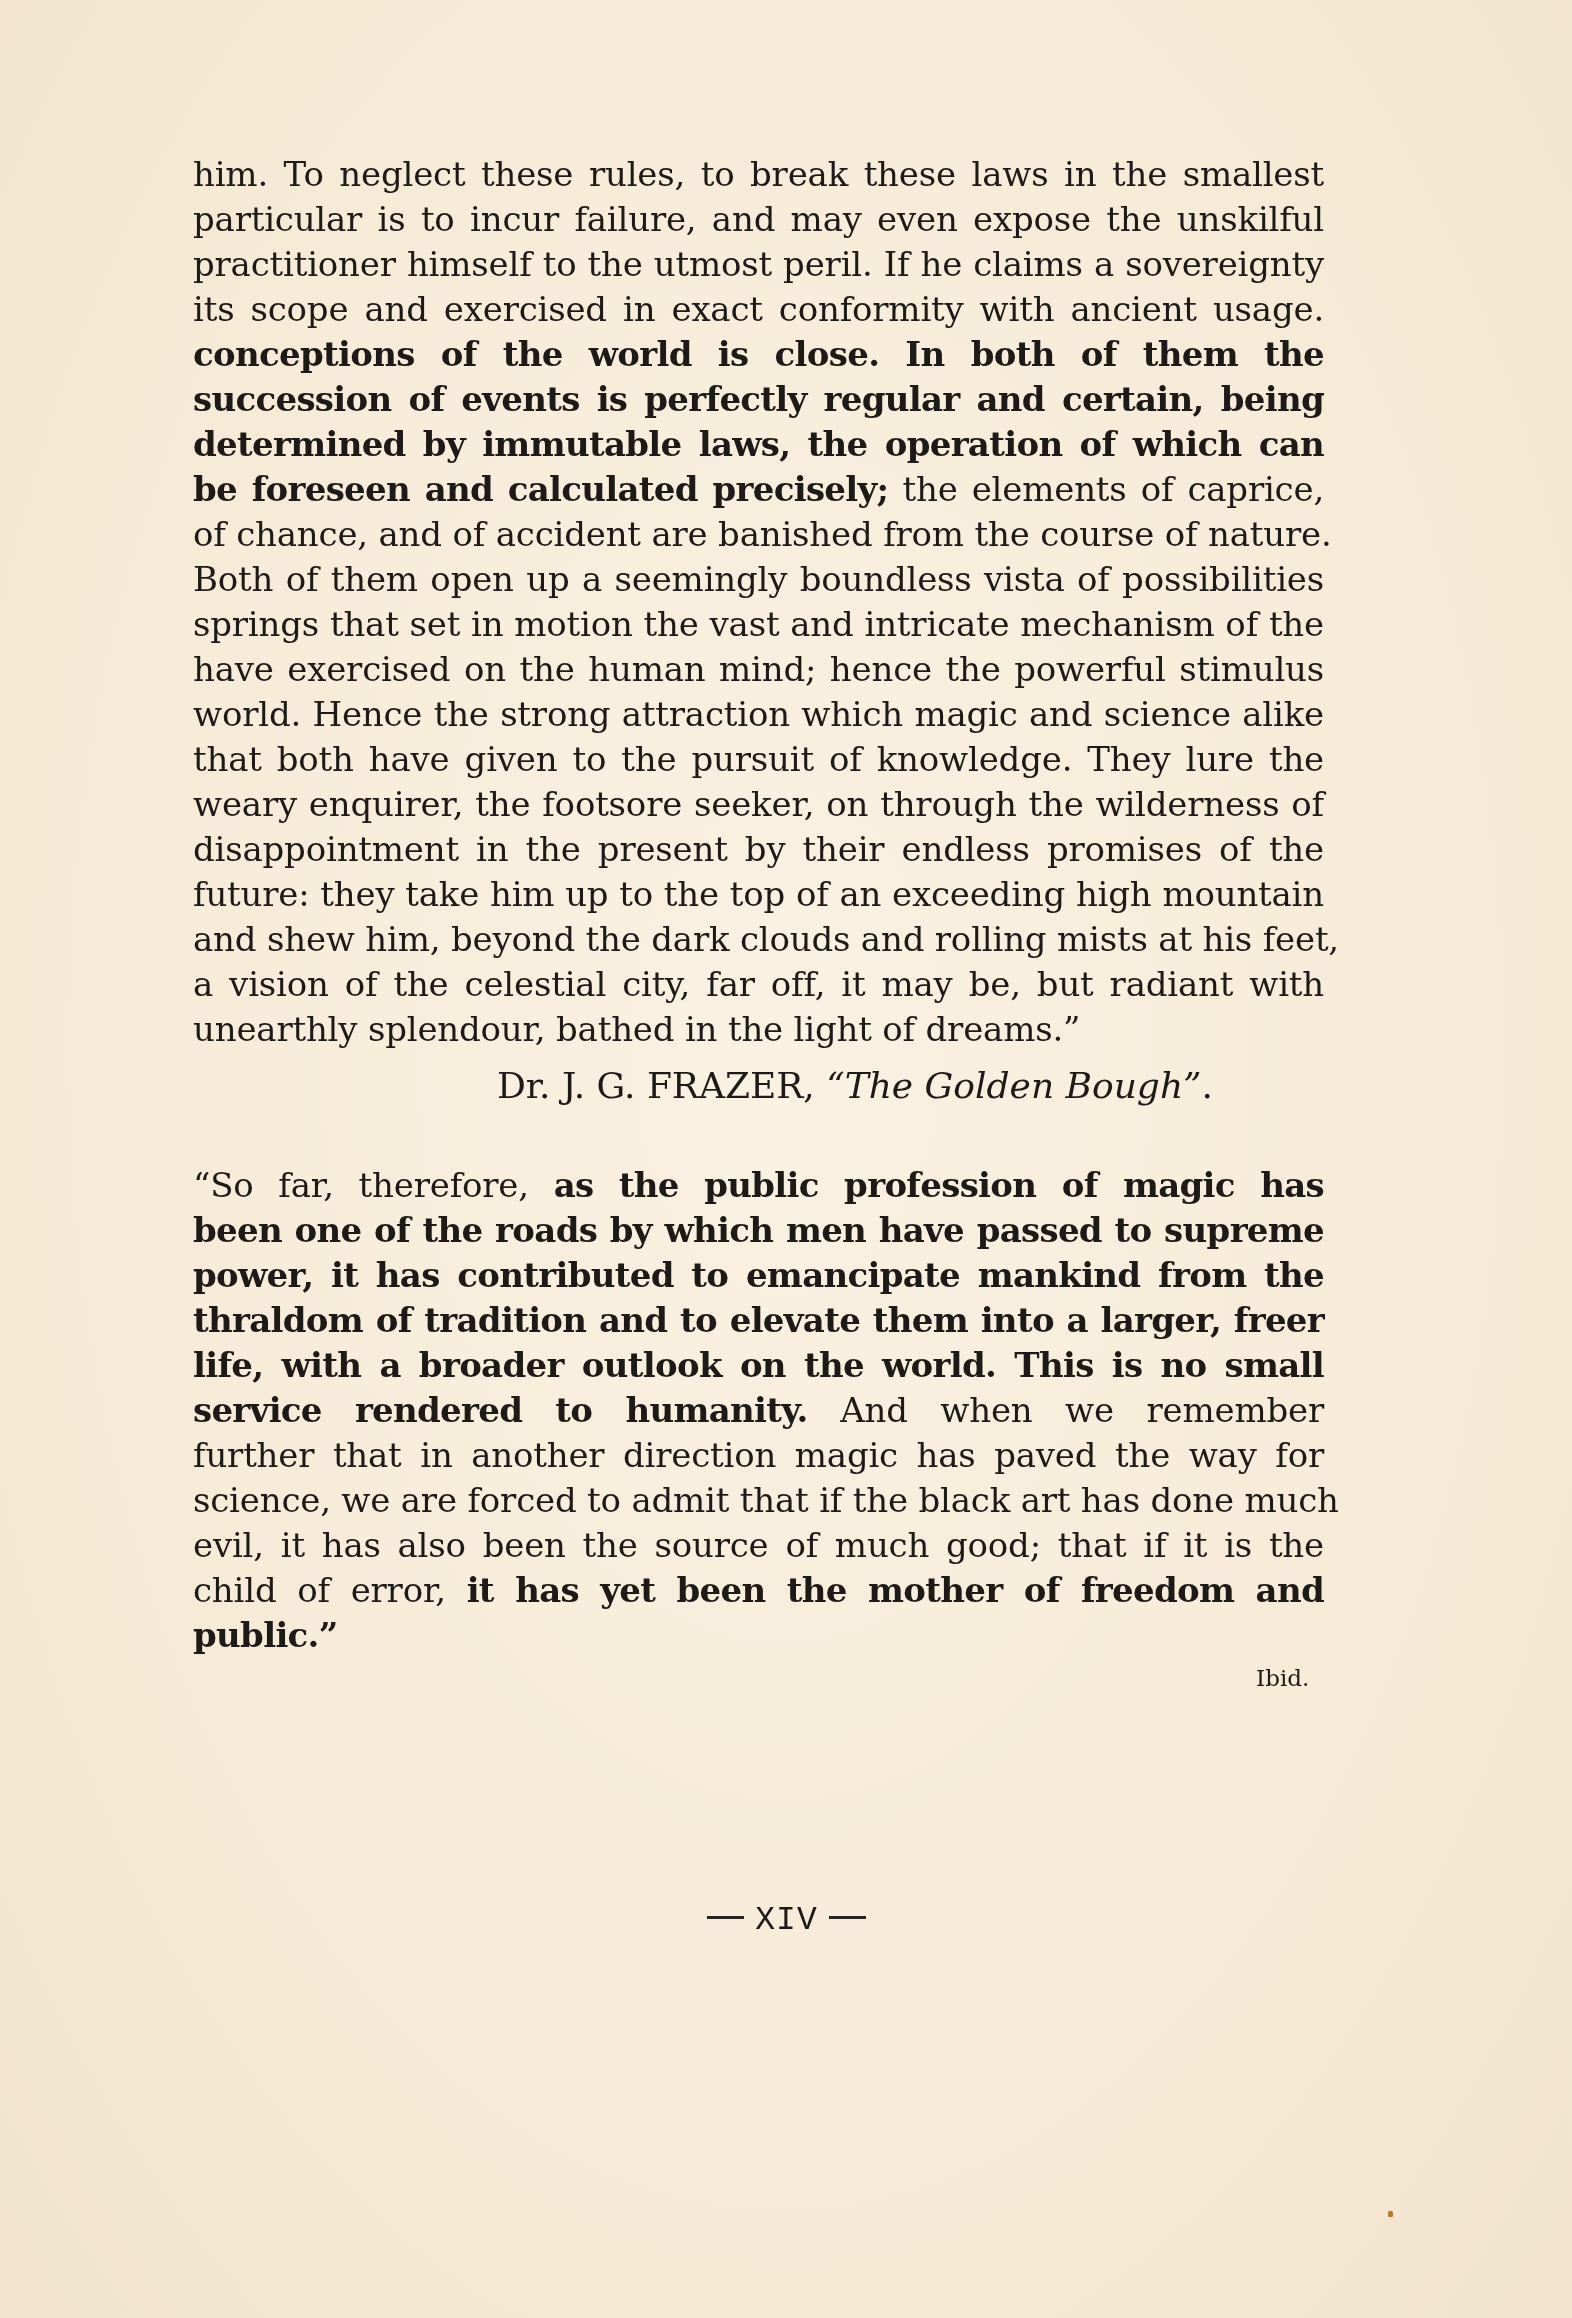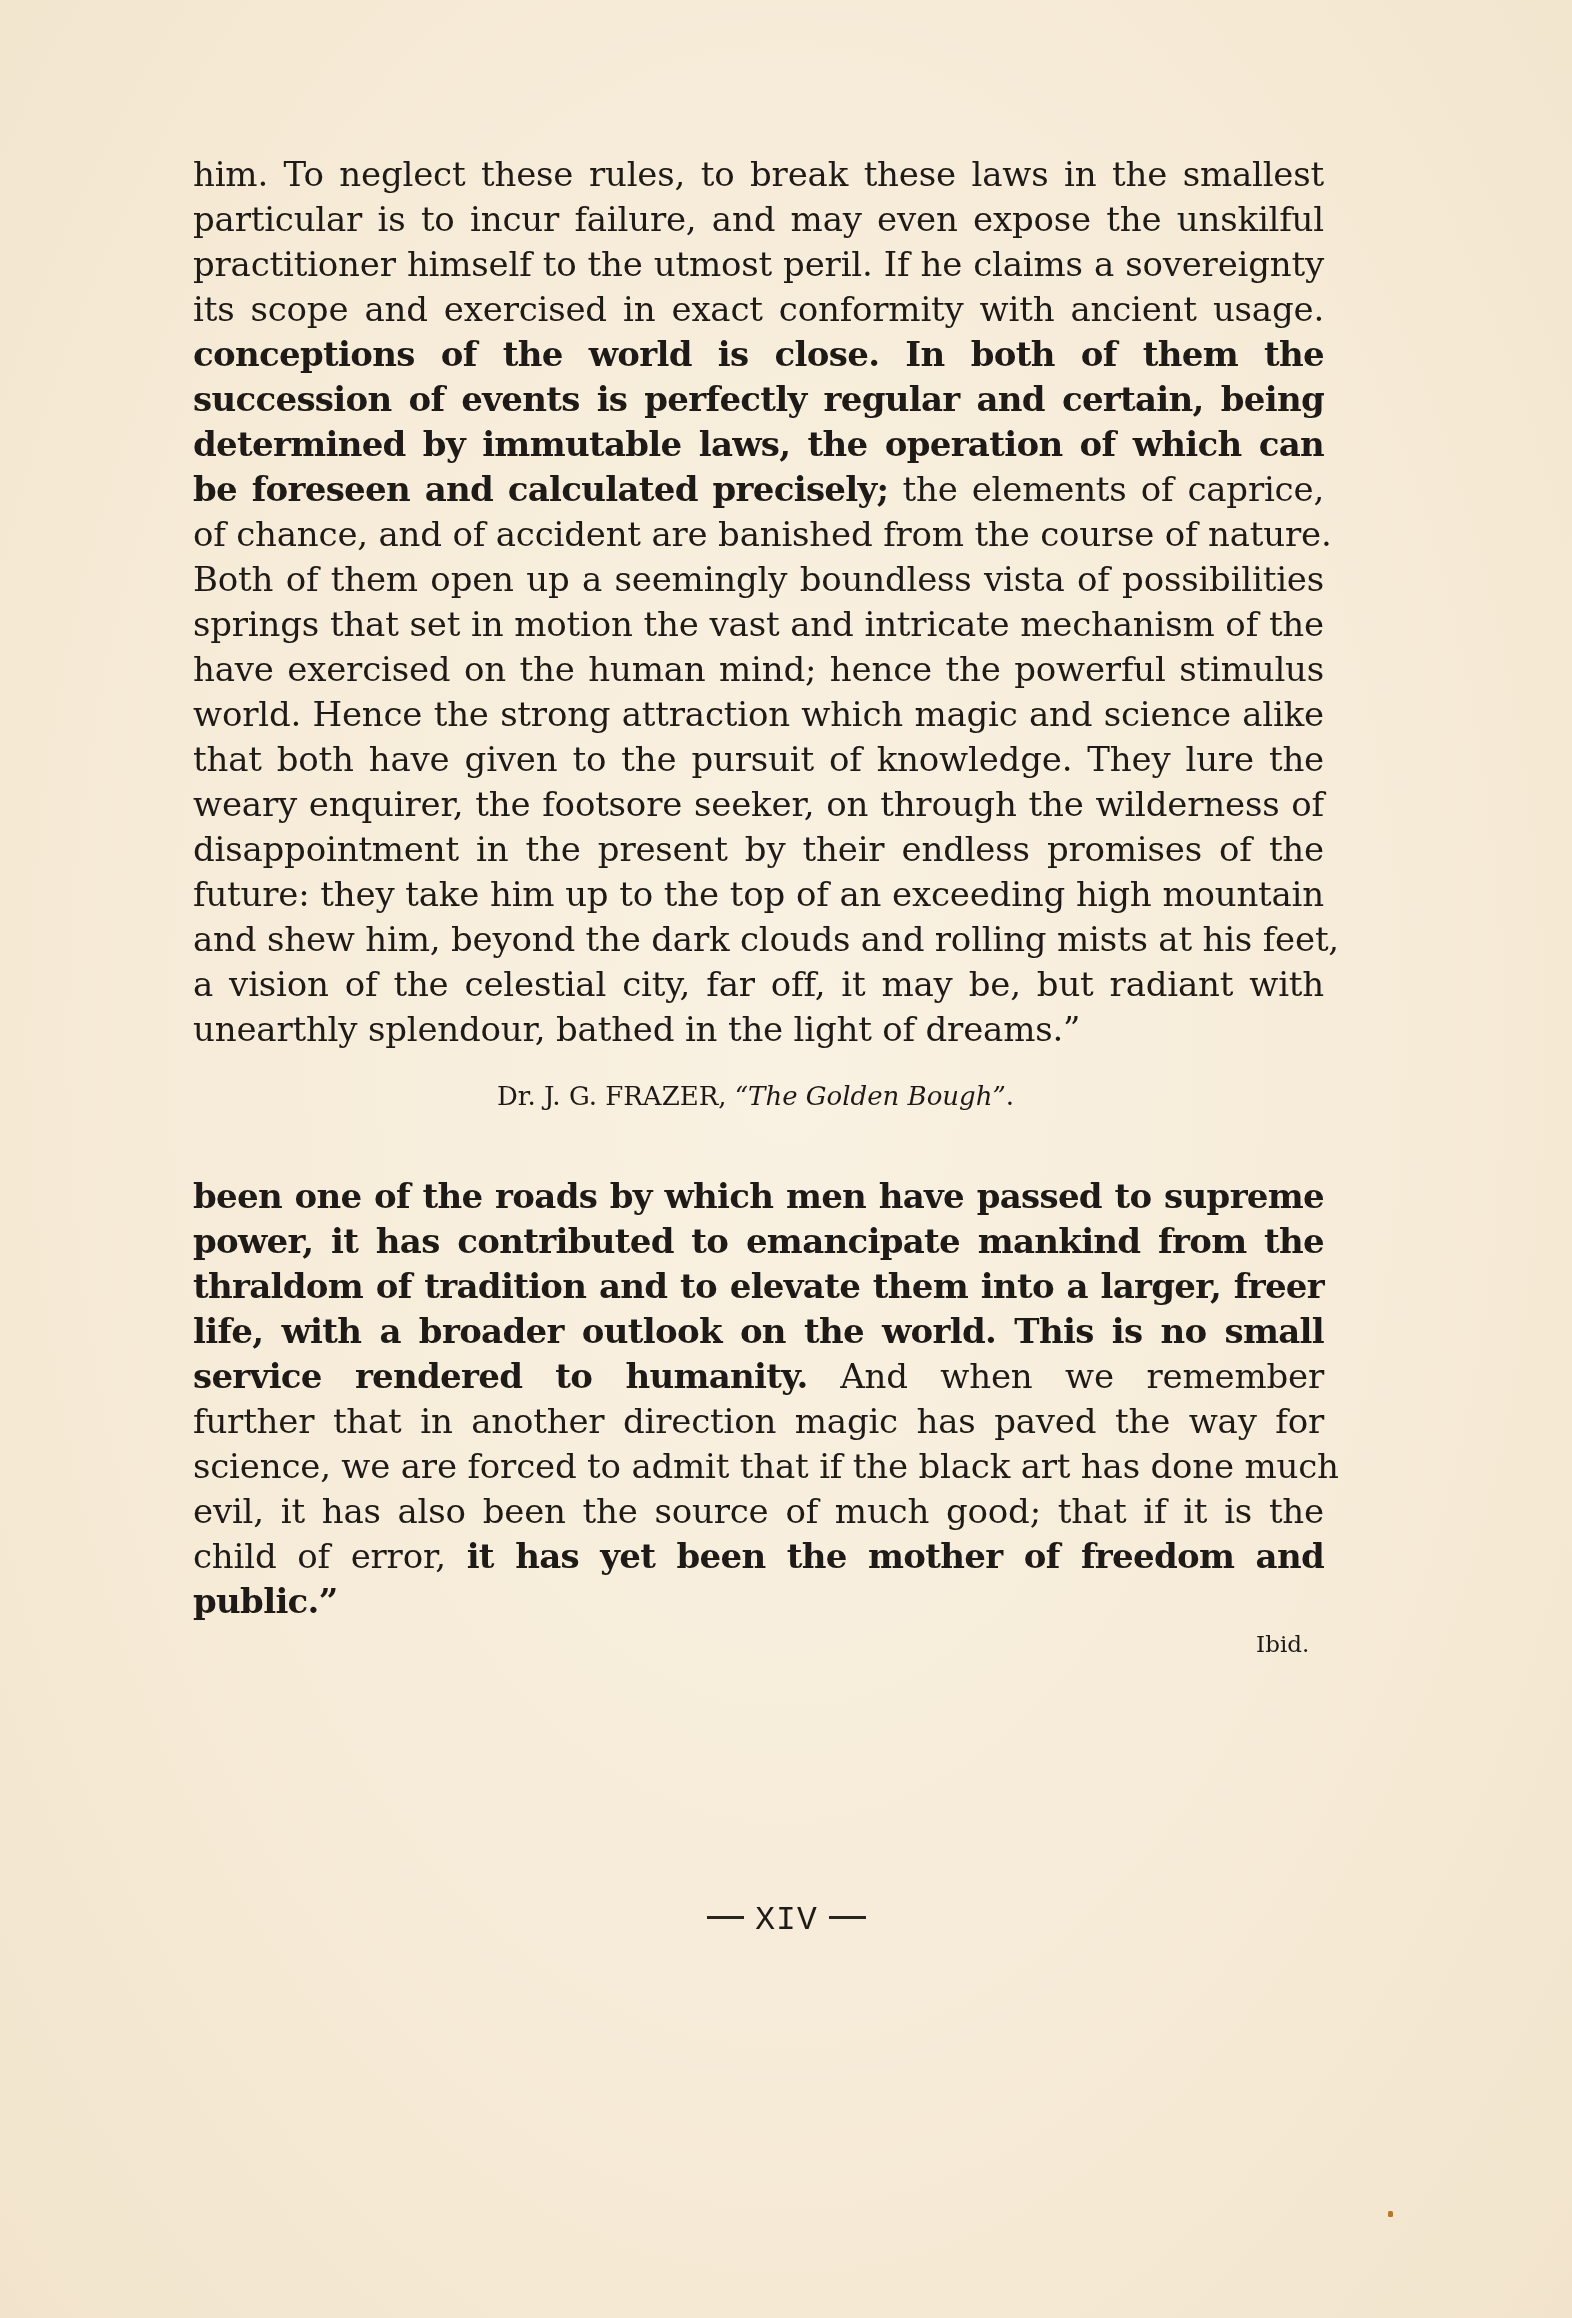--- a/index.html
+++ b/index.html
@@ -37,23 +37,23 @@
     height: 45px;
   }
   .line.last {
     text-align-last: left;
   }
   .b {
     font-weight: bold;
     letter-spacing: -0.7px;
   }
   .attribution {
-    font-size: 26px;
+    font-size: 36px;
     line-height: 45px;
-    margin-top: 22px;
+    margin-top: 11px;
     padding-left: 304px;
     white-space: nowrap;
   }
   .attribution .title {
     font-style: italic;
   }
   .para2 {
     margin-top: 55px;
   }
   .ibid {
@@ -115,20 +115,21 @@
       <span class="line"><span>future: they take him up to the top of an exceeding high mountain</span></span>
       <span class="line"><span>and shew him, beyond the dark clouds and rolling mists at his feet,</span></span>
       <span class="line"><span>a vision of the celestial city, far off, it may be, but radiant with</span></span>
       <span class="line last"><span>unearthly splendour, bathed in the light of dreams.”</span></span>
     </div>
   <div class="attribution">
     <span>Dr. J. G. FRAZER, </span><span class="title">“The Golden Bough”</span><span>.</span>
   </div>
 
   <div class="para para2" id="q2">
+      <span class="line"><span>“So far, therefore, </span><span class="b">as the public profession of magic has</span></span>
       <span class="line"><span class="b">been one of the roads by which men have passed to supreme</span></span>
       <span class="line"><span class="b">power, it has contributed to emancipate mankind from the</span></span>
       <span class="line"><span class="b">thraldom of tradition and to elevate them into a larger, freer</span></span>
       <span class="line"><span class="b">life, with a broader outlook on the world.  This is no small</span></span>
       <span class="line"><span class="b">service rendered to humanity.</span><span>  And when we remember</span></span>
       <span class="line"><span>further that in another direction magic has paved the way for</span></span>
       <span class="line"><span>science, we are forced to admit that if the black art has done much</span></span>
       <span class="line"><span>evil, it has also been the source of much good; that if it is the</span></span>
       <span class="line"><span>child of error, </span><span class="b">it has yet been the mother of freedom and</span></span>
       <span class="line last"><span class="b">public.”</span></span>

